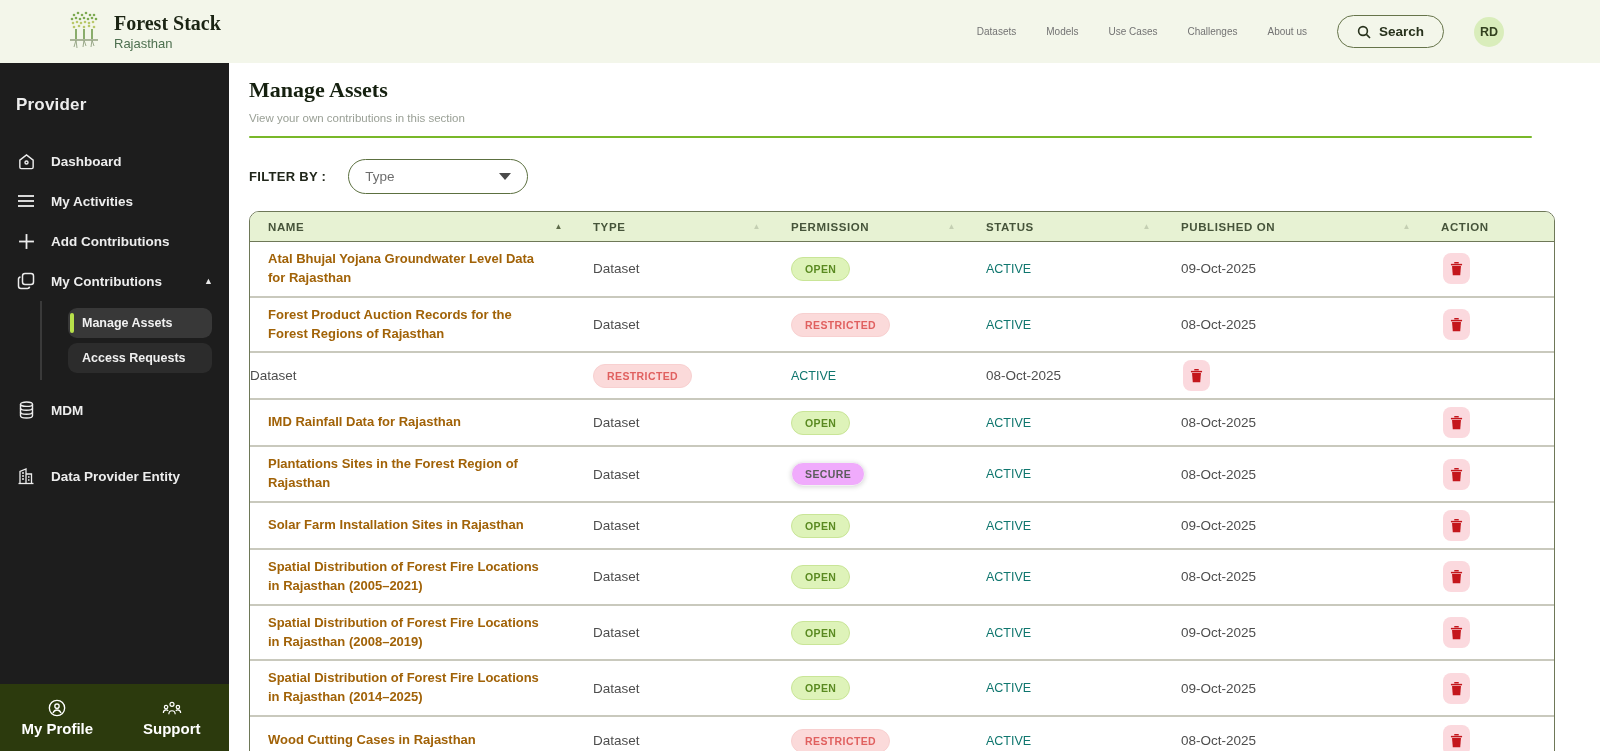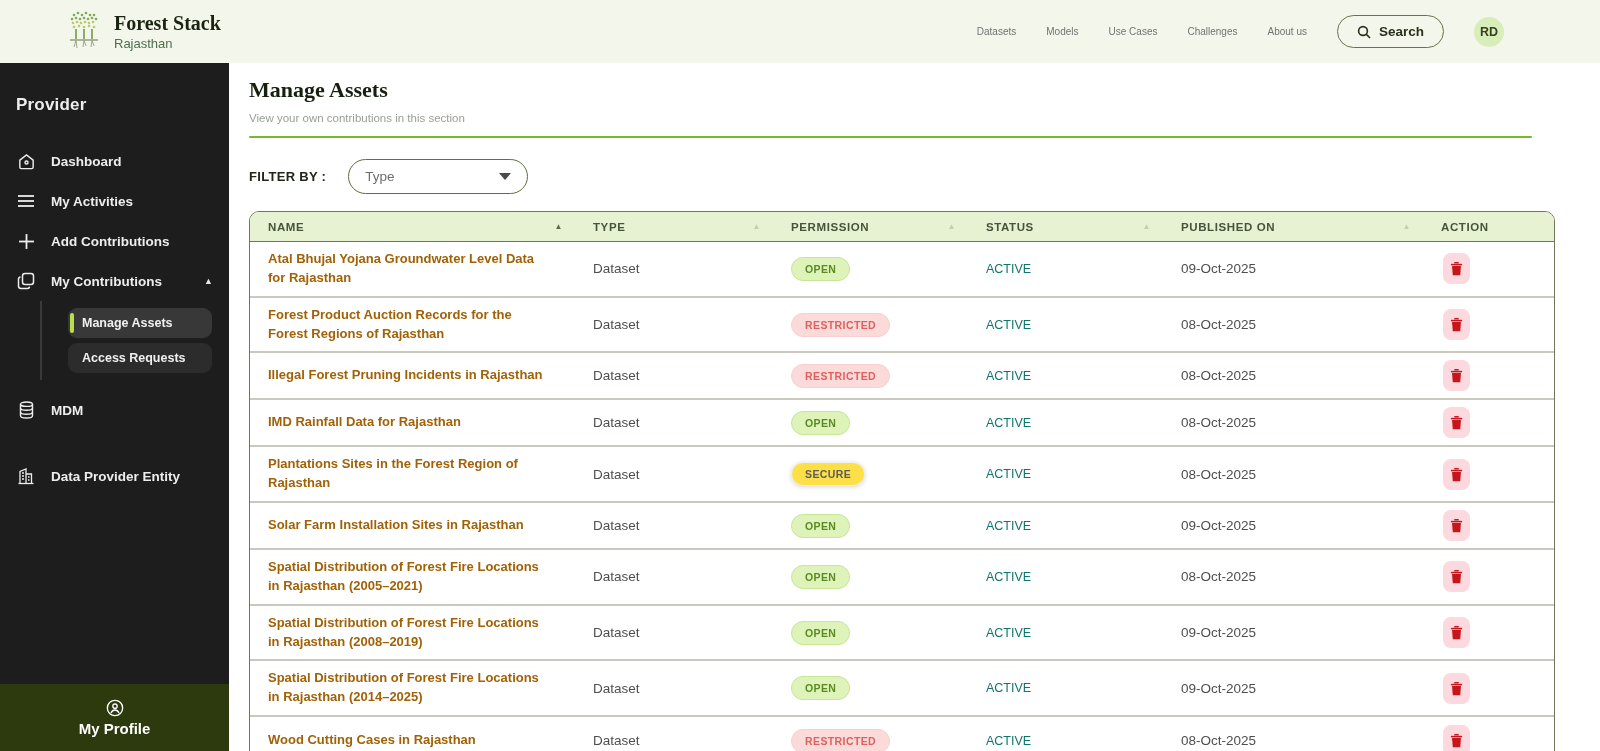--- a/index.html
+++ b/index.html
@@ -51,21 +51,21 @@
   .th .sort { font-size:8px; color:#c4cfb2; }
   .th .sort.active { color:#5d6b49; }
   .tbody .trow { display:grid; grid-template-columns:343px 198px 195px 195px 260px 1fr; min-height:47px; align-items:center; border-bottom:2px solid #c9c9bd; background:#fff; }
   .tbody .trow:last-child { border-bottom:none; }
   .cell { font-size:13.5px; color:#4e4e4e; }
   .cell.name { padding:8px 40px 8px 18px; font-size:13px; font-weight:600; color:#a16207; line-height:1.45; cursor:pointer; }
   .cell.status { font-size:12.5px; color:#0f766e; }
   .badge { display:inline-block; padding:5px 13px; border-radius:14px; font-size:10.5px; font-weight:700; letter-spacing:.4px; }
   .badge.open { background:#def3b9; color:#5a8a21; border:1px solid #c9e597; }
   .badge.restricted { background:#fbdada; color:#e0605f; border:1px solid #f8d0d0; }
-  .badge.secure { background:#fde047; color:#5c5c5c; border:1px solid #f1f1f1; box-shadow:0 1px 5px rgba(0,0,0,.16); }
+  .badge.secure { background:#f0abfc; color:#5c5c5c; border:1px solid #f1f1f1; box-shadow:0 1px 5px rgba(0,0,0,.16); }
   .trash-btn { width:27px; height:31px; border-radius:8px; background:#fbd9de; border:none; display:flex; align-items:center; justify-content:center; cursor:pointer; margin-left:2px; }
 </style>
 </head>
 <body>
 
 <div class="app">
 
   <header class="topbar">
     <div class="brand">
       <span class="icn">
@@ -226,20 +226,33 @@
       <div class="footer-item">
         <span style="display:flex;">
           <svg width="18" height="18" viewBox="0 0 20 20" fill="none" stroke="#ffffff" stroke-width="1.5">
             <circle cx="10" cy="10" r="8.5"></circle>
             <circle cx="10" cy="8" r="2.4"></circle>
             <path d="M5.5 15.5 c1 -2.3 2.6 -3.3 4.5 -3.3 s3.5 1 4.5 3.3"></path>
           </svg>
         </span>
         <span>My Profile</span>
       </div>
+      <div class="footer-item">
+        <span style="display:flex;">
+          <svg width="20" height="18" viewBox="0 0 22 18" fill="none" stroke="#ffffff" stroke-width="1.3">
+            <circle cx="11" cy="5" r="2.2"></circle>
+            <circle cx="4.5" cy="8" r="1.9"></circle>
+            <circle cx="17.5" cy="8" r="1.9"></circle>
+            <path d="M7.5 16 c0 -2.6 1.5 -4 3.5 -4 s3.5 1.4 3.5 4"></path>
+            <path d="M1.5 14.5 c0 -2.2 1.3 -3.4 3 -3.4 1 0 1.8 .4 2.3 1"></path>
+            <path d="M20.5 14.5 c0 -2.2 -1.3 -3.4 -3 -3.4 -1 0 -1.8 .4 -2.3 1"></path>
+          </svg>
+        </span>
+        <span>Support</span>
+      </div>
     </div>
   </aside>
 
   <main class="main">
     <h1 class="page-title">Manage Assets</h1>
     <div class="subtitle">View your own contributions in this section</div>
     <div class="rule"></div>
 
     <div class="filter-row">
       <span class="filter-label">FILTER BY :</span>
@@ -312,21 +325,20 @@
             <path d="M1 3 h12 v1.6 H1 Z"></path>
             <path d="M4.6 1 h4.8 v1.6 H4.6 Z"></path>
             <path d="M2.2 5.4 h9.6 l-.8 10 H3 Z"></path>
           </svg>
         </span>
       </button>
     </div>
   </div>
 
   <div class="trow">
-    <div class="cell name">Illegal Forest Pruning Incidents in Rajasthan</div>
     <div class="cell type">Dataset</div>
     <div class="cell perm">
       <span class="badge restricted">RESTRICTED</span>
     </div>
     <div class="cell status">ACTIVE</div>
     <div class="cell date">08-Oct-2025</div>
     <div class="cell action">
       <button class="trash-btn">
         <span style="display:flex;">
           <svg width="13" height="15" viewBox="0 0 14 16" fill="#c4161c">

